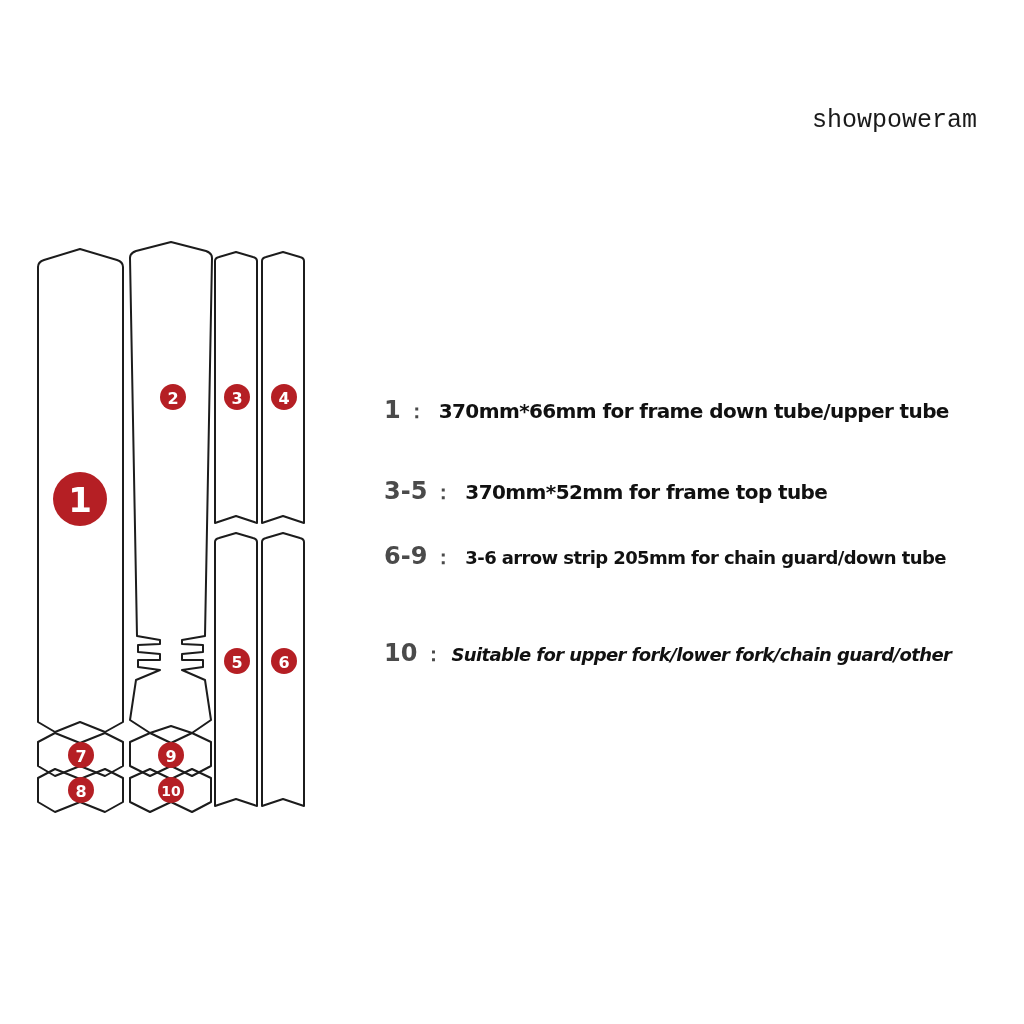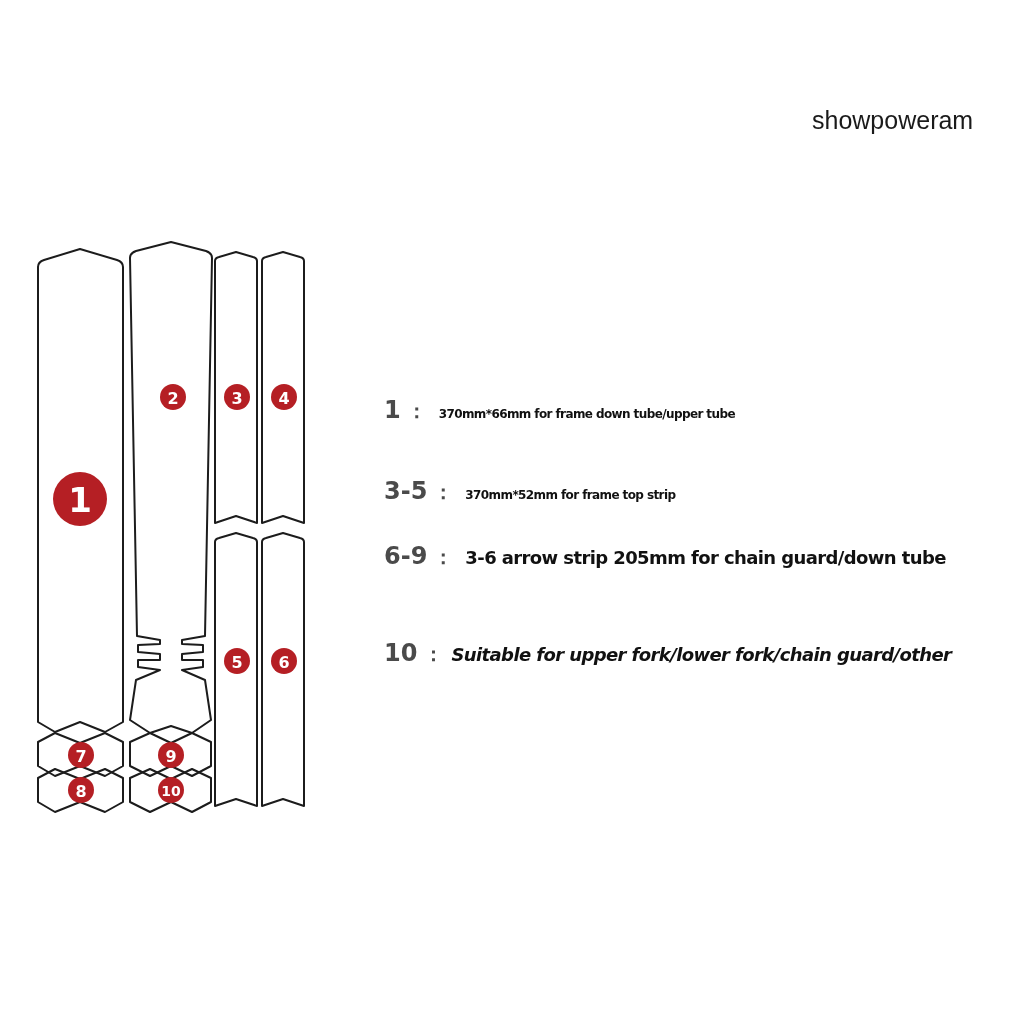--- a/index.html
+++ b/index.html
@@ -1,37 +1,37 @@
 <!DOCTYPE html>
 <html><head>
   <meta charset="utf-8">
   <style>
     html, body { margin: 0; padding: 0; background: #ffffff; }
     body { width: 1024px; height: 1024px; position: relative; overflow: hidden; }
     .watermark {
       position: absolute; left: 812px; top: 106px;
-      font-family: Liberation Sans, sans-serif;
+      font-family: Liberation Mono, monospace;
       font-size: 25px; color: #1a1a1a; letter-spacing: 0px;
     }
     svg.diagram { position: absolute; left: 0; top: 0; }
     .shape { fill: none; stroke: #1c1c1c; stroke-width: 2; stroke-linejoin: round; }
     .badge { fill: #b51f24; }
     .badge-text {
       fill: #ffffff; font-family: "DejaVu Sans", "Liberation Sans", sans-serif;
       font-weight: bold; text-anchor: middle; dominant-baseline: central;
     }
     .legend { position: absolute; left: 384px; }
     .legend-row {
       position: absolute; white-space: nowrap;
       font-family: "DejaVu Sans", "Liberation Sans", sans-serif;
       font-weight: bold; color: #111111;
     }
     .legend-key { color: #4a4a4a; font-size: 24px; }
     .legend-colon { color: #4a4a4a; font-size: 20px; margin: 0 12px 0 6px; }
-    .legend-desc { font-size: 12px; letter-spacing: -0.6px; }
+    .legend-desc { font-size: 20px; letter-spacing: -0.6px; }
   </style>
 </head>
 <body>
 
 <div class="watermark">showpoweram</div>
 
 <svg class="diagram" width="1024" height="1024" viewBox="0 0 1024 1024">
 
   <path class="shape" d="M38,267 Q38,262 44,260 L80,249 L117,260 Q123,262 123,267 L123,722 L105,732 L80,722 L55,732 L38,722 Z"></path>
 
@@ -89,21 +89,21 @@
     <circle class="badge" cx="171" cy="790" r="13"></circle>
     <text class="badge-text" x="171" y="791" font-size="14">10</text>
   </g>
 </svg>
 
 <div class="legend">
   <div class="legend-row" style="top:396px;">
     <span class="legend-key">1</span><span class="legend-colon">：</span><span class="legend-desc">370mm*66mm for frame down tube/upper tube</span>
   </div>
   <div class="legend-row" style="top:477px;">
-    <span class="legend-key">3-5</span><span class="legend-colon">：</span><span class="legend-desc">370mm*52mm for frame top strip</span>
+    <span class="legend-key">3-5</span><span class="legend-colon">：</span><span class="legend-desc">370mm*52mm for frame top tube</span>
   </div>
   <div class="legend-row" style="top:542px;">
     <span class="legend-key">6-9</span><span class="legend-colon">：</span><span class="legend-desc" style="font-size:18px;">3-6 arrow strip 205mm for chain guard/down tube</span>
   </div>
   <div class="legend-row" style="top:639px;">
     <span class="legend-key">10</span><span class="legend-colon" style="margin-right:8px;">：</span><span class="legend-desc" style="font-size:18px;font-style:italic;">Suitable for upper fork/lower fork/chain guard/other</span>
   </div>
 </div>
 
 </body></html>

